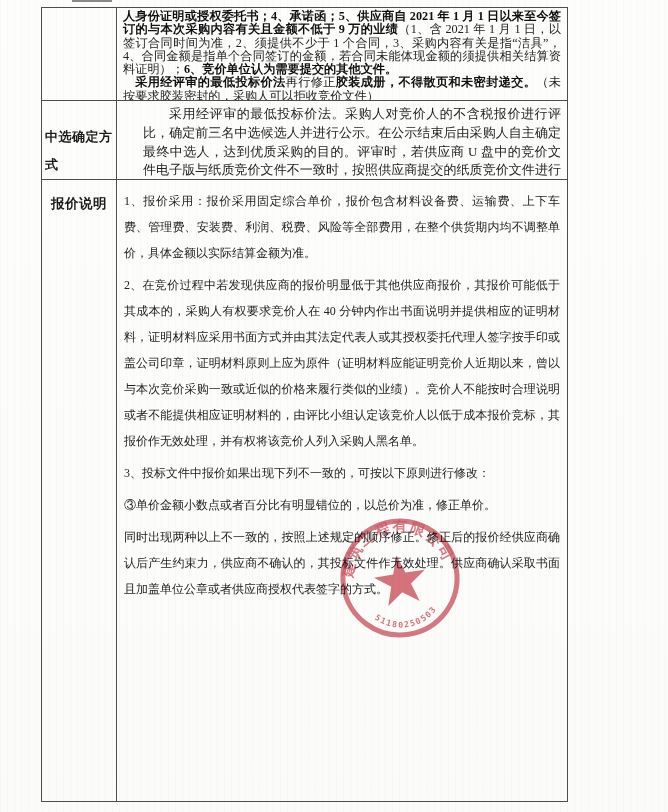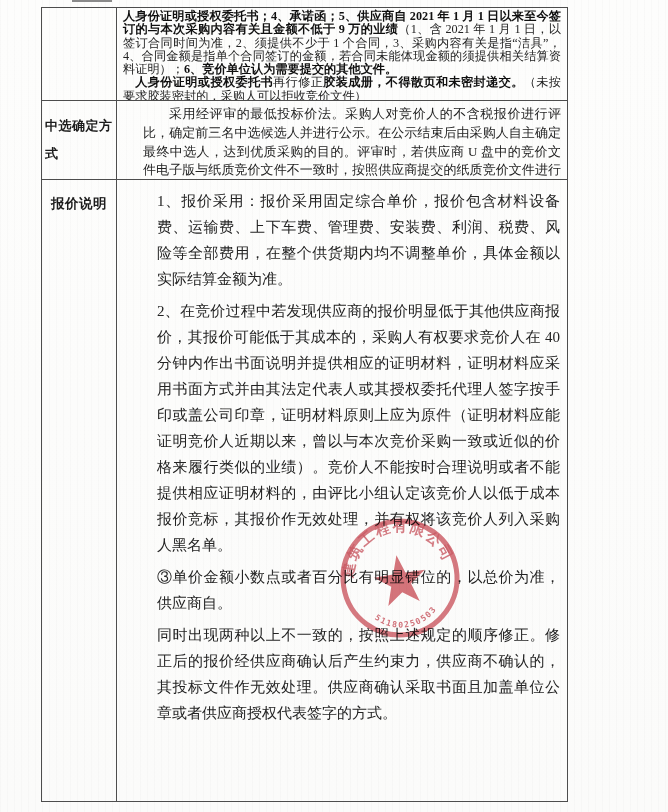--- a/index.html
+++ b/index.html
@@ -29,31 +29,31 @@
   .row1{height:93px;border-bottom:1.4px solid #4d4d4d;}
   .row2{height:79px;border-bottom:1.4px solid #4d4d4d;}
   .row3{flex:1;}
   .hcell{
     width:75px;min-width:75px;box-sizing:border-box;
     border-right:1.4px solid #4d4d4d;
     font-family:"Liberation Sans","DejaVu Sans",sans-serif;
     font-weight:bold;color:#1c1c1c;
     padding:0 3px;
   }
-  .row2 .hcell{display:flex;align-items:center;}
+  .row2 .hcell{display:flex;align-items:flex-end;}
   .row2 .hcell .hlabel{font-size:13px;line-height:28px;letter-spacing:0.5px;}
   .row3 .hcell{padding-top:14px;text-align:center;}
   .row3 .hcell .hlabel{font-size:13.5px;letter-spacing:0.5px;}
   .ccell{
     flex:1;box-sizing:border-box;overflow:hidden;
     color:#232323;
   }
   .row1 .ccell{padding:2px 6px 0 6px;font-size:12.2px;line-height:13.25px;}
   .row2 .ccell{padding:4px 6px 0 6px;font-size:13px;line-height:18.8px;}
-  .row3 .ccell{padding:8px 7px 0 7px;font-size:15px;line-height:26px;margin-left:33px;}
+  .row3 .ccell{padding:8px 7px 0 7px;font-size:12px;line-height:26px;}
   .para{margin:0;text-align:justify;}
   .row3 .para{margin-bottom:6px;}
   .para.indent-1{text-indent:1em;}
   .para.indent-2{text-indent:2em;margin-left:20px;}
   .run{font-weight:400;}
   .run.bold{font-weight:700;color:#101010;}
   
   .seal{
     position:absolute;left:330px;top:508px;width:140px;height:140px;
     transform:rotate(-9deg);
@@ -78,41 +78,42 @@
 <div class="page">
 
   <div class="top-artifact"></div>
 
   <div class="doc-table">
 
     <div class="row row1">
       <div class="hcell"></div>
       <div class="ccell">
           <p class="para"><span class="run bold">人身份证明或授权委托书；4、承诺函；5、供应商自 2021 年 1 月 1 日以来至今签订的与本次采购内容有关且金额不低于 9 万的业绩</span><span class="run">（1、含 2021 年 1 月 1 日，以签订合同时间为准，2、须提供不少于 1 个合同，3、采购内容有关是指“洁具”，4、合同金额是指单个合同签订的金额，若合同未能体现金额的须提供相关结算资料证明）；</span><span class="run bold">6、竞价单位认为需要提交的其他文件。</span></p>
-          <p class="para indent-1"><span class="run bold">人身份证明或授权委托书</span><span class="run">再行修正</span><span class="run bold">胶装成册，不得散页和未密封递交。</span><span class="run">（未按要求胶装密封的，采购人可以拒收竞价文件）</span></p>
+          <p class="para indent-1"><span class="run bold">采用经评审的最低投标价法</span><span class="run">再行修正</span><span class="run bold">胶装成册，不得散页和未密封递交。</span><span class="run">（未按要求胶装密封的，采购人可以拒收竞价文件）</span></p>
         </div>
     </div>
 
     <div class="row row2">
       <div class="hcell">
         <span class="hlabel">中选确定方式</span>
       </div>
       <div class="ccell">
           <p class="para indent-2"><span class="run">采用经评审的最低投标价法。采购人对竞价人的不含税报价进行评比，确定前三名中选候选人并进行公示。在公示结束后由采购人自主确定最终中选人，达到优质采购的目的。评审时，若供应商 U 盘中的竞价文件电子版与纸质竞价文件不一致时，按照供应商提交的纸质竞价文件进行评比。</span></p>
         </div>
     </div>
 
     <div class="row row3">
       <div class="hcell">
         <span class="hlabel">报价说明</span>
       </div>
       <div class="ccell">
           <p class="para"><span class="run">1、报价采用：报价采用固定综合单价，报价包含材料设备费、运输费、上下车费、管理费、安装费、利润、税费、风险等全部费用，在整个供货期内均不调整单价，具体金额以实际结算金额为准。</span></p>
           <p class="para"><span class="run">2、在竞价过程中若发现供应商的报价明显低于其他供应商报价，其报价可能低于其成本的，采购人有权要求竞价人在 40 分钟内作出书面说明并提供相应的证明材料，证明材料应采用书面方式并由其法定代表人或其授权委托代理人签字按手印或盖公司印章，证明材料原则上应为原件（证明材料应能证明竞价人近期以来，曾以与本次竞价采购一致或近似的价格来履行类似的业绩）。竞价人不能按时合理说明或者不能提供相应证明材料的，由评比小组认定该竞价人以低于成本报价竞标，其报价作无效处理，并有权将该竞价人列入采购人黑名单。</span></p>
-          <p class="para"><span class="run">③单价金额小数点或者百分比有明显错位的，以总价为准，供应商自。</span></p>
+          <p class="para"><span class="run">3、投标文件中报价如果出现下列不一致的，可按以下原则进行修改：</span></p>
+          <p class="para"><span class="run">③单价金额小数点或者百分比有明显错位的，以总价为准，修正单价。</span></p>
           <p class="para"><span class="run">同时出现两种以上不一致的，按照上述规定的顺序修正。修正后的报价经供应商确认后产生约束力，供应商不确认的，其投标文件作无效处理。供应商确认采取书面且加盖单位公章或者供应商授权代表签字的方式。</span></p>
         </div>
     </div>
 
   </div>
 
   <svg class="seal" viewBox="0 0 140 140" aria-hidden="true">
     <defs>
       <path id="arcTop" d="M 25.8,86.1 A 47,47 0 1 1 114.2,86.1"></path>
       <path id="arcBot" d="M 27.0,85.0 A 44,44 0 0 0 113.0,85.0"></path>

